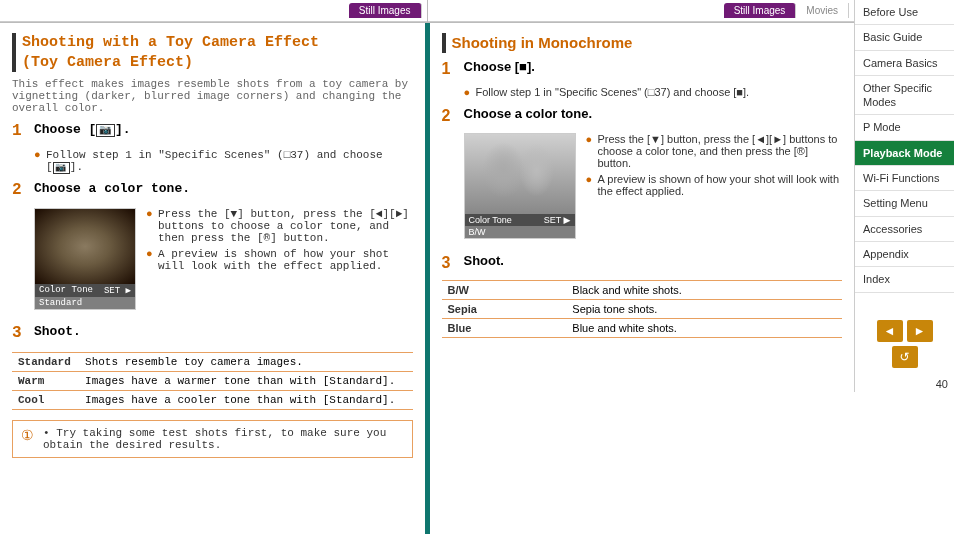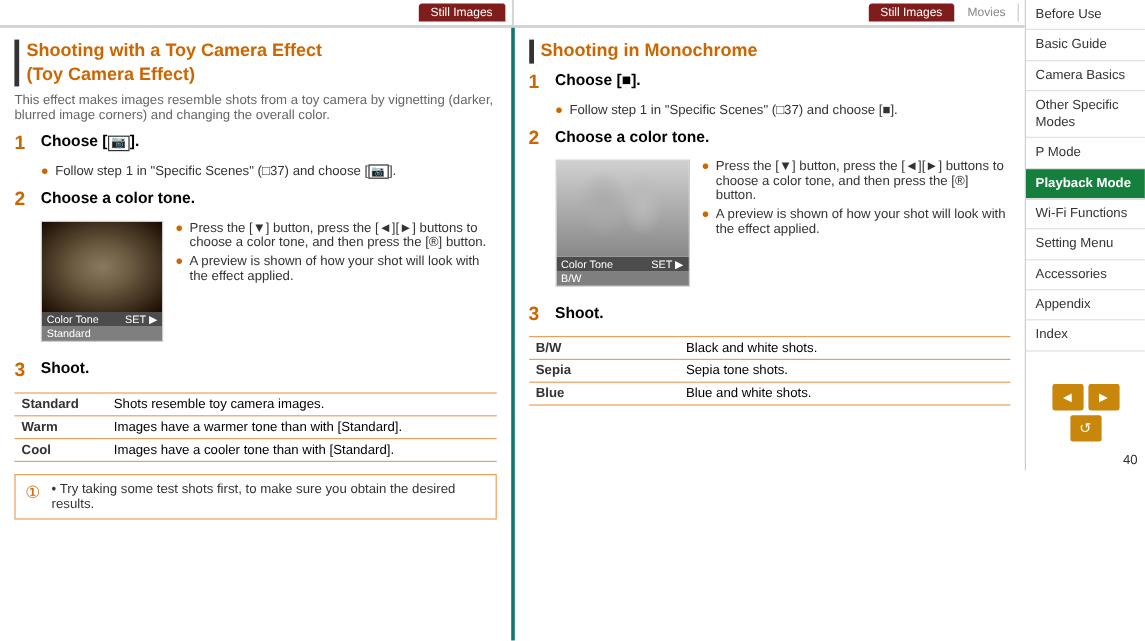--- a/index.html
+++ b/index.html
@@ -25,22 +25,23 @@
     
     .columns {
       display: flex;
       flex: 1;
       overflow: hidden;
     }
 
     .left-column {
       flex: 1;
       padding: 10px 12px;
-      border-right: 3px solid #0f766e;
+      border-right: 5px solid #0f766e;
       overflow-y: auto;
+      font-family: Liberation Mono, monospace;
     }
 
     .right-column {
       flex: 1;
       padding: 10px 12px;
       overflow-y: auto;
     }
 
     
     .tab-bar {
@@ -54,21 +55,21 @@
     }
 
     .tab {
       padding: 2px 10px;
       font-size: 10px;
       color: #888;
       border-right: 1px solid #ccc;
     }
 
     .tab.active {
-      background: #7f1d1d;
+      background: #701a75;
       color: #fff;
       border-radius: 3px 3px 0 0;
     }
 
     .tab-spacer {
       flex: 1;
     }
 
     
     .section-title {

